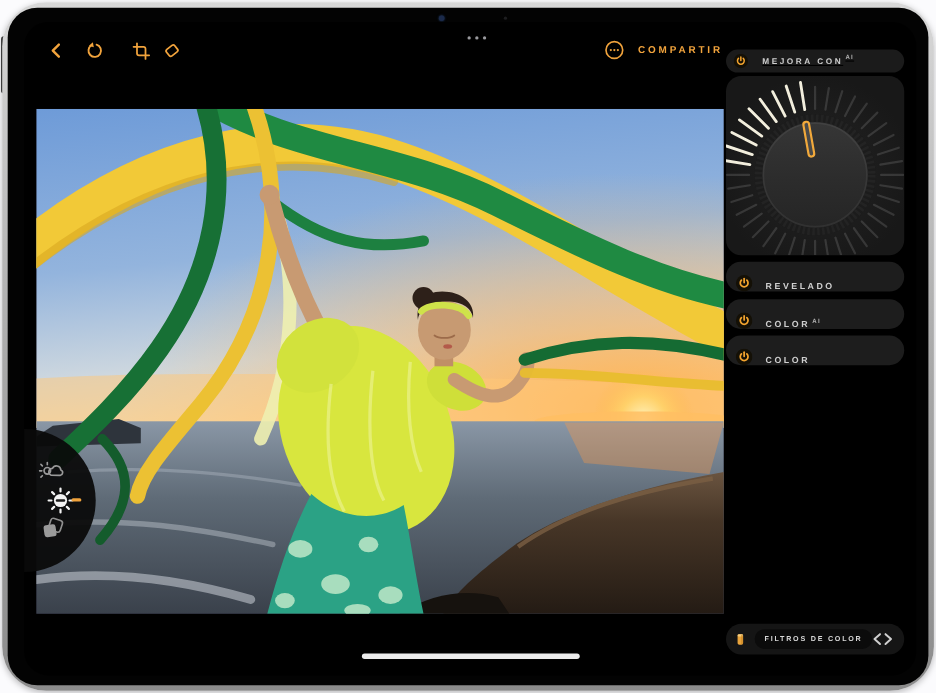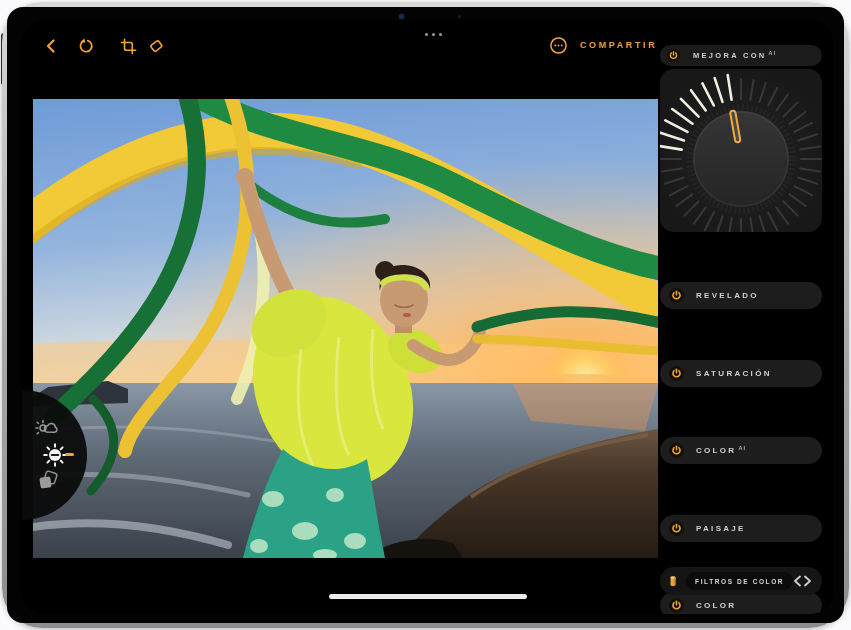--- a/index.html
+++ b/index.html
@@ -1,48 +1,48 @@
 <!DOCTYPE html>
 <html><head>
 <meta charset="utf-8">
 <style>
   html,body{margin:0;padding:0;background:#fff;}
   *{box-sizing:border-box;}
   body{font-family:"Liberation Sans",sans-serif;}
   .stage{position:relative;width:851px;height:630px;background:#fbfbfd;overflow:hidden;}
   .side-button{position:absolute;left:1px;top:33px;width:5px;height:52px;border-radius:3px;background:linear-gradient(90deg,#2b2b2b,#6d6d6d);z-index:1;}
   .device{position:absolute;inset:2px;border-radius:40px;background:linear-gradient(180deg,#d8d8d8,#a7a7a7 55%,#8c8c8c);z-index:2;box-shadow:0 2px 6px rgba(0,0,0,.25);}
-  .device-inner{position:absolute;inset:5px;border-radius:16px;background:#030303;overflow:hidden;}
+  .device-inner{position:absolute;inset:5px;border-radius:27px;background:#030303;overflow:hidden;}
   .camera-dot{position:absolute;left:392px;top:7px;width:5px;height:5px;border-radius:50%;background:#1b2a4a;box-shadow:0 0 2px #24406e;}
   .camera-dot2{position:absolute;left:451px;top:8px;width:3px;height:3px;border-radius:50%;background:#1d1d1f;}
   .screen{position:absolute;left:15px;top:13px;width:811px;height:594px;border-radius:22px;background:#000;overflow:hidden;}
 
   .mt-dots{position:absolute;left:403px;top:13px;display:flex;gap:4px;}
   .mt-dots span{width:3px;height:3px;border-radius:50%;background:#9a9a9e;display:block;}
 
   .icon-btn{position:absolute;width:22px;height:22px;display:flex;align-items:center;justify-content:center;cursor:pointer;}
   .share{position:absolute;left:558px;top:20px;font-size:9px;font-weight:bold;letter-spacing:2.6px;color:#F1A33C;cursor:pointer;}
 
   .photo{position:absolute;left:11px;top:79px;width:625px;height:459px;background:#223;}
   .photo svg{display:block;}
 
   .tool-disc{position:absolute;left:-65px;top:370px;width:130px;height:130px;border-radius:50%;background:rgba(10,10,10,.94);}
   .disc-icon{position:absolute;width:26px;height:26px;display:flex;align-items:center;justify-content:center;}
   .active-dash{position:absolute;left:43px;top:433px;width:9px;height:3px;border-radius:1.5px;background:#F1A33C;}
 
-  .panel-pill{position:absolute;left:638px;top:25px;width:162px;height:21px;border-radius:10.5px;background:#1b1b1b;display:flex;align-items:center;padding:0 10px 0 7px;}
+  .panel-pill{position:absolute;left:638px;top:25px;width:162px;height:21px;border-radius:10.5px;background:#1b1b1b;display:flex;align-items:center;padding:0 10px 0 7px;text-decoration:underline;}
   .panel-pill .pwr{width:13px;height:13px;margin-right:13px;flex:none;}
   .pill-label{font-size:7.5px;font-weight:bold;letter-spacing:2.3px;color:#cfcfcf;white-space:nowrap;}
   sup.ai{font-size:5.5px;letter-spacing:1.2px;color:#b3b3b3;position:relative;top:-3px;margin-left:2px;font-weight:bold;}
 
   .dial-panel{position:absolute;left:638px;top:49px;width:162px;height:163px;border-radius:14px;background:radial-gradient(circle at 50% 54%,#242424,#181818 74%);overflow:hidden;}
   .dial-panel svg{display:block;}
 
   .adj-list{position:absolute;left:638px;top:218px;width:162px;display:flex;flex-direction:column;gap:6.5px;}
-  .adj-btn{height:27px;background:#1d1d1d;border-radius:13.5px;display:flex;align-items:center;padding:0 12px 0 9px;cursor:pointer;margin-top:44px;}
+  .adj-btn{height:27px;background:#1d1d1d;border-radius:13.5px;display:flex;align-items:flex-end;padding:0 12px 0 9px;cursor:pointer;}
   .adj-btn .pwr{width:15px;height:15px;margin-right:12px;flex:none;}
   .adj-label{font-size:8px;font-weight:bold;letter-spacing:2.3px;color:#cfcfcf;white-space:nowrap;}
 
   .filters-bar{position:absolute;left:638px;top:547px;width:162px;height:28px;border-radius:14px;background:#151515;display:flex;align-items:center;padding:0 10px 0 8px;}
   .filters-pill{background:#0b0b0b;border-radius:9px;height:18px;display:flex;align-items:center;padding:0 9px;margin-left:8px;cursor:pointer;}
   .filters-pill span{font-size:6.5px;font-weight:bold;letter-spacing:1.6px;color:#d8d8d8;white-space:nowrap;}
   .fb-spacer{flex:1;}
   .fb-chev{width:14px;height:14px;display:flex;align-items:center;justify-content:center;cursor:pointer;}
 
   .home-indicator{position:absolute;left:307px;top:574px;width:198px;height:5px;border-radius:2.5px;background:#ececec;cursor:grab;}
@@ -289,51 +289,35 @@
         <div class="adj-list">
           <div class="adj-btn">
             <svg class="pwr" viewBox="0 0 14 14">
               <circle cx="7" cy="7" r="7" fill="#141006"></circle>
               <path d="M7 3v3.4" stroke="#F2A32E" stroke-width="1.5" stroke-linecap="round"></path>
               <path d="M4.7 4.4a3.3 3.3 0 1 0 4.6 0" fill="none" stroke="#F2A32E" stroke-width="1.5" stroke-linecap="round"></path>
             </svg>
             <span class="adj-label">REVELADO</span>
           </div>
 
-          <div class="adj-btn">
-            <svg class="pwr" viewBox="0 0 14 14">
-              <circle cx="7" cy="7" r="7" fill="#141006"></circle>
-              <path d="M7 3v3.4" stroke="#F2A32E" stroke-width="1.5" stroke-linecap="round"></path>
-              <path d="M4.7 4.4a3.3 3.3 0 1 0 4.6 0" fill="none" stroke="#F2A32E" stroke-width="1.5" stroke-linecap="round"></path>
-            </svg>
-            <span class="adj-label">SATURACIÓN</span>
-          </div>
 
 
 
 
           <div class="adj-btn">
             <svg class="pwr" viewBox="0 0 14 14">
               <circle cx="7" cy="7" r="7" fill="#141006"></circle>
               <path d="M7 3v3.4" stroke="#F2A32E" stroke-width="1.5" stroke-linecap="round"></path>
               <path d="M4.7 4.4a3.3 3.3 0 1 0 4.6 0" fill="none" stroke="#F2A32E" stroke-width="1.5" stroke-linecap="round"></path>
             </svg>
             <span class="adj-label">COLOR</span>
               <sup class="ai">AI</sup>
           </div>
 
 
-          <div class="adj-btn">
-            <svg class="pwr" viewBox="0 0 14 14">
-              <circle cx="7" cy="7" r="7" fill="#141006"></circle>
-              <path d="M7 3v3.4" stroke="#F2A32E" stroke-width="1.5" stroke-linecap="round"></path>
-              <path d="M4.7 4.4a3.3 3.3 0 1 0 4.6 0" fill="none" stroke="#F2A32E" stroke-width="1.5" stroke-linecap="round"></path>
-            </svg>
-            <span class="adj-label">PAISAJE</span>
-          </div>
 
           <div class="adj-btn">
             <svg class="pwr" viewBox="0 0 14 14">
               <circle cx="7" cy="7" r="7" fill="#141006"></circle>
               <path d="M7 3v3.4" stroke="#F2A32E" stroke-width="1.5" stroke-linecap="round"></path>
               <path d="M4.7 4.4a3.3 3.3 0 1 0 4.6 0" fill="none" stroke="#F2A32E" stroke-width="1.5" stroke-linecap="round"></path>
             </svg>
             <span class="adj-label">COLOR</span>
           </div>
 

